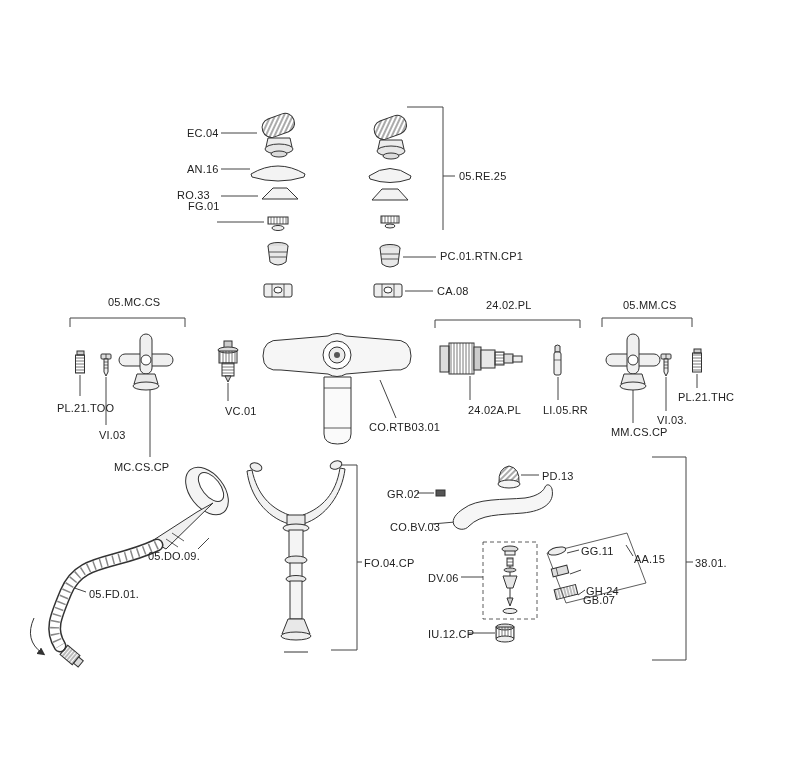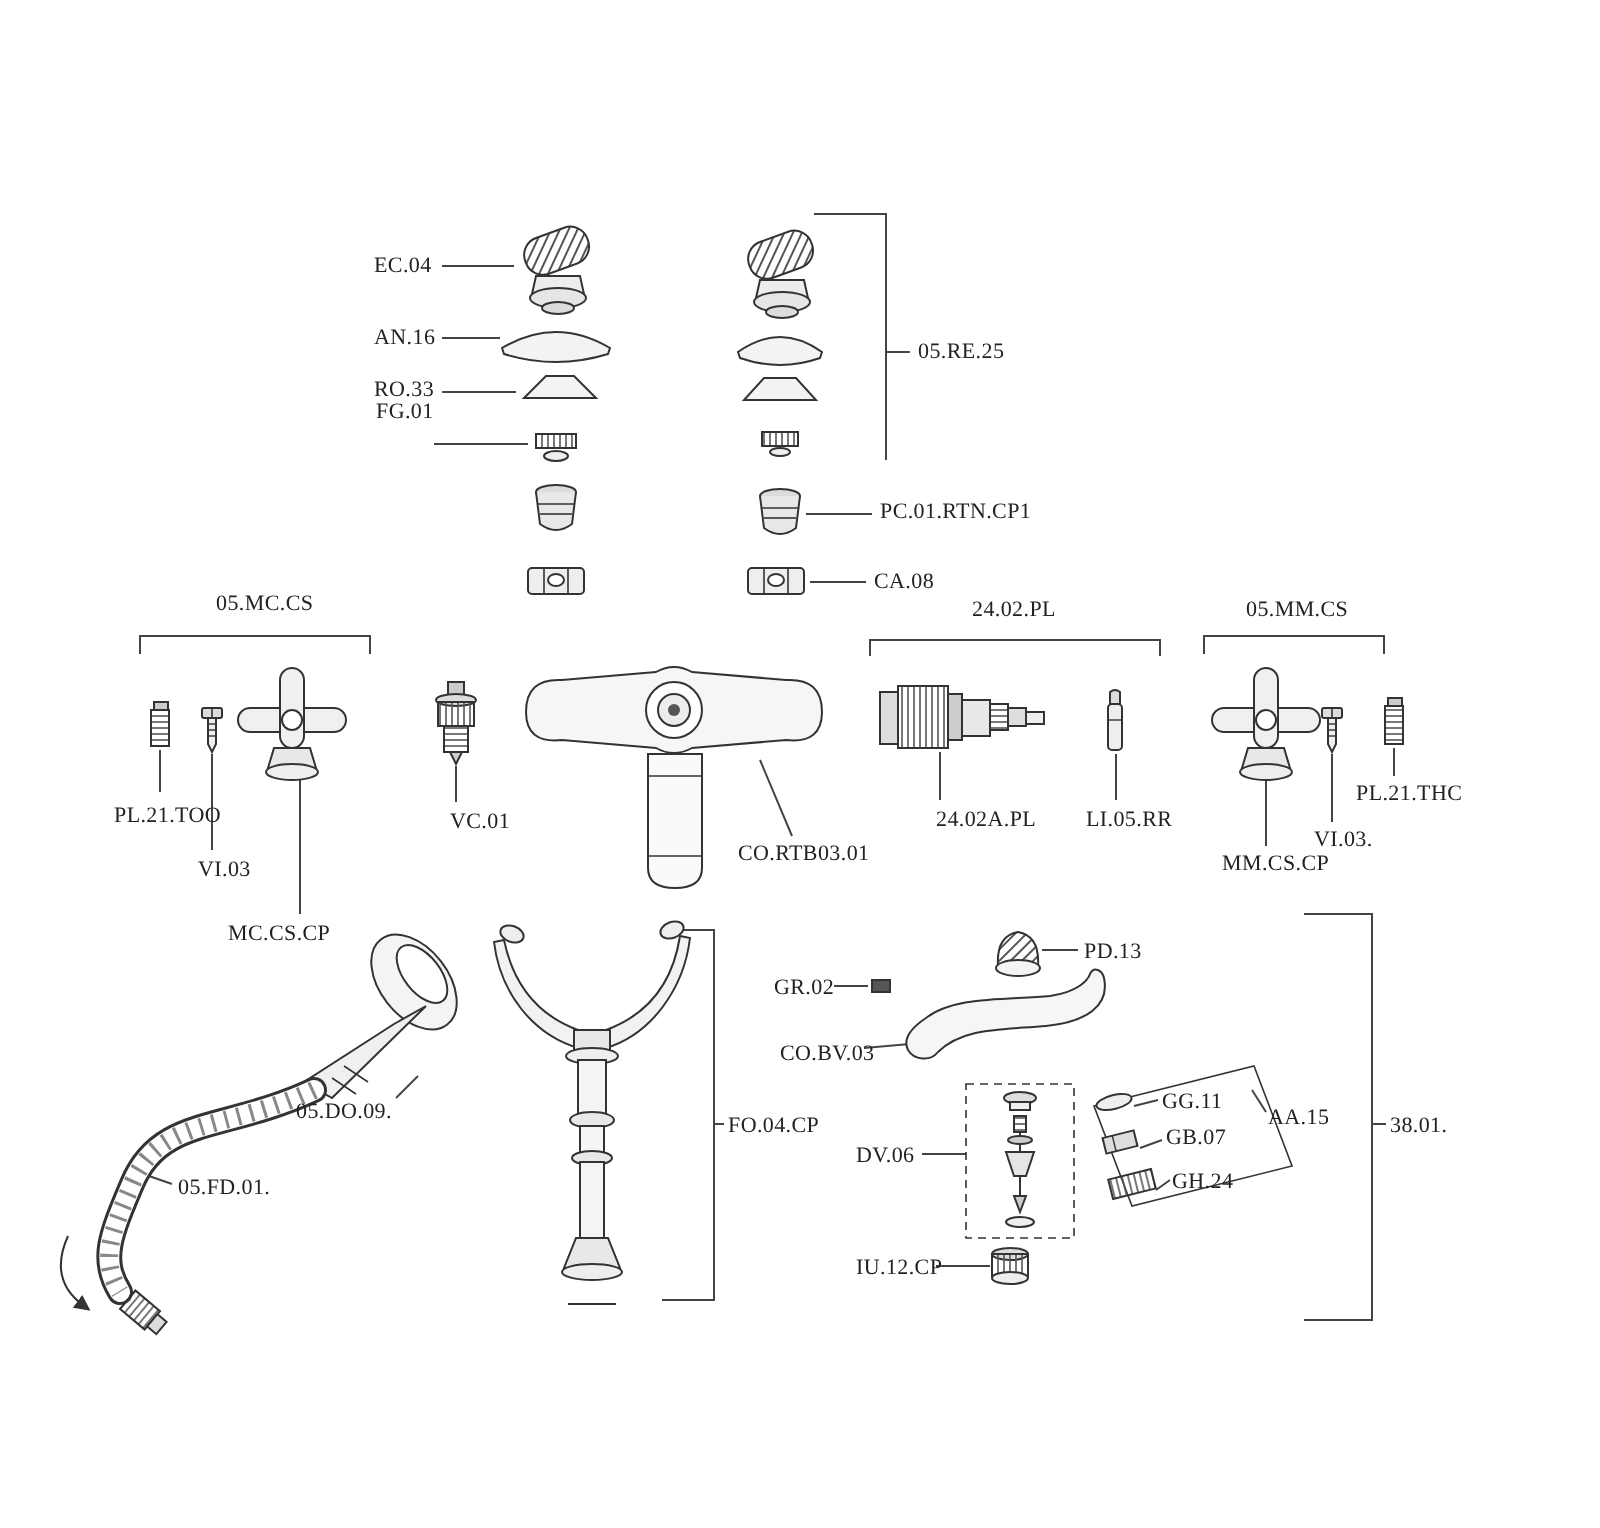--- a/index.html
+++ b/index.html
@@ -3,21 +3,21 @@
 <meta charset="utf-8">
 <style>
   html,body{margin:0;padding:0;background:#fff;}
   .canvas{
     position:relative;width:800px;height:764px;background:#ffffff;
     font-family:"Liberation Sans", sans-serif;overflow:hidden;
   }
   .art{position:absolute;left:0;top:0;}
   .lbl{
     position:absolute;font-size:11px;line-height:12px;color:#222;
-    white-space:nowrap;letter-spacing:.2px;font-family:Liberation Serif, serif;
+    white-space:nowrap;letter-spacing:.2px;
   }
 </style>
 </head>
 <body>
 
 <div class="canvas">
 
   <svg class="art" width="800" height="764" viewBox="0 0 800 764">
     <defs>
       <pattern id="hatch" width="4" height="4" patternUnits="userSpaceOnUse" patternTransform="rotate(45)">
@@ -276,21 +276,21 @@
 
     <g>
       <ellipse cx="505" cy="627" rx="9" ry="3" fill="#ddd" stroke="#333"></ellipse>
       <rect x="496" y="627" width="18" height="11" fill="url(#vlines)" stroke="#333"></rect>
       <ellipse cx="505" cy="639" rx="9" ry="3" fill="#eee" stroke="#333"></ellipse>
     </g>
   </svg>
 
   <div class="lbl" style="left:187px;top:127px">EC.04</div>
   <div class="lbl" style="left:187px;top:163px">AN.16</div>
-  <div class="lbl" style="left:187px;top:189px">RO.33</div>
+  <div class="lbl" style="left:177px;top:189px">RO.33</div>
   <div class="lbl" style="left:188px;top:200px">FG.01</div>
   <div class="lbl" style="left:459px;top:170px">05.RE.25</div>
   <div class="lbl" style="left:440px;top:250px">PC.01.RTN.CP1</div>
   <div class="lbl" style="left:437px;top:285px">CA.08</div>
   <div class="lbl" style="left:108px;top:296px">05.MC.CS</div>
   <div class="lbl" style="left:57px;top:402px">PL.21.TOO</div>
   <div class="lbl" style="left:99px;top:429px">VI.03</div>
   <div class="lbl" style="left:114px;top:461px">MC.CS.CP</div>
   <div class="lbl" style="left:225px;top:405px">VC.01</div>
   <div class="lbl" style="left:369px;top:421px">CO.RTB03.01</div>
@@ -302,19 +302,19 @@
   <div class="lbl" style="left:657px;top:414px">VI.03.</div>
   <div class="lbl" style="left:678px;top:391px">PL.21.THC</div>
   <div class="lbl" style="left:542px;top:470px">PD.13</div>
   <div class="lbl" style="left:387px;top:488px">GR.02</div>
   <div class="lbl" style="left:390px;top:521px">CO.BV.03</div>
   <div class="lbl" style="left:148px;top:550px">05.DO.09.</div>
   <div class="lbl" style="left:364px;top:557px">FO.04.CP</div>
   <div class="lbl" style="left:89px;top:588px">05.FD.01.</div>
   <div class="lbl" style="left:428px;top:572px">DV.06</div>
   <div class="lbl" style="left:581px;top:545px">GG.11</div>
-  <div class="lbl" style="left:583px;top:563px">GB.07</div>
+  <div class="lbl" style="left:583px;top:594px">GB.07</div>
   <div class="lbl" style="left:586px;top:585px">GH.24</div>
   <div class="lbl" style="left:634px;top:553px">AA.15</div>
   <div class="lbl" style="left:695px;top:557px">38.01.</div>
   <div class="lbl" style="left:428px;top:628px">IU.12.CP</div>
 
 </div>
 
 </body></html>

